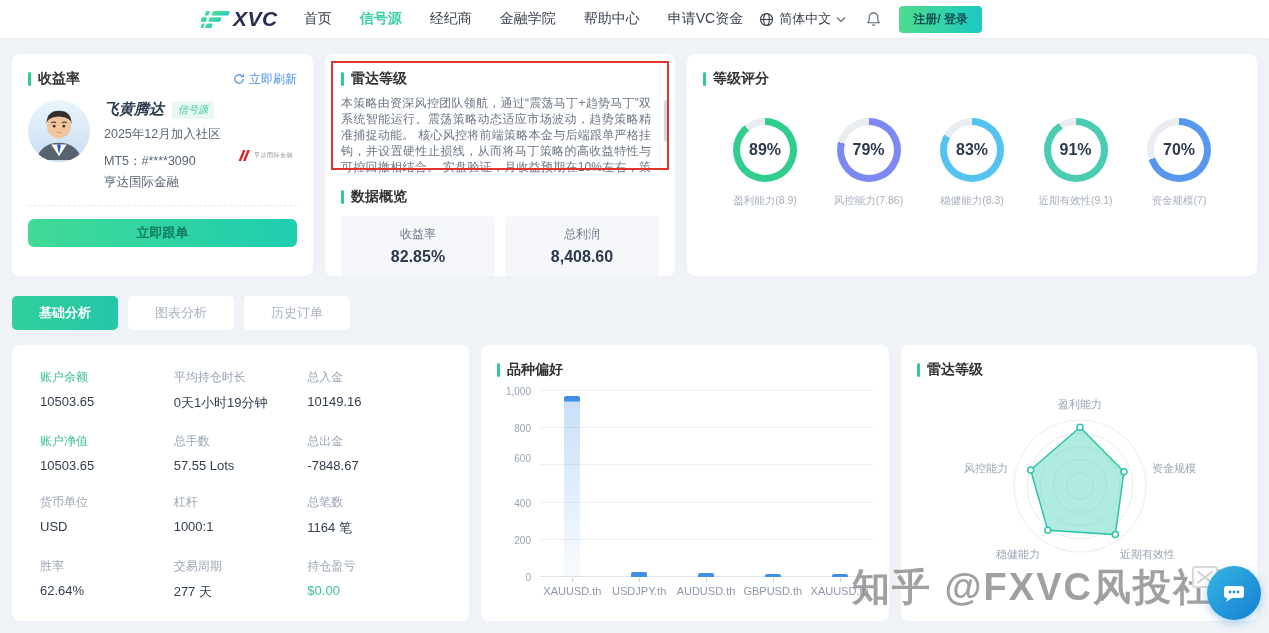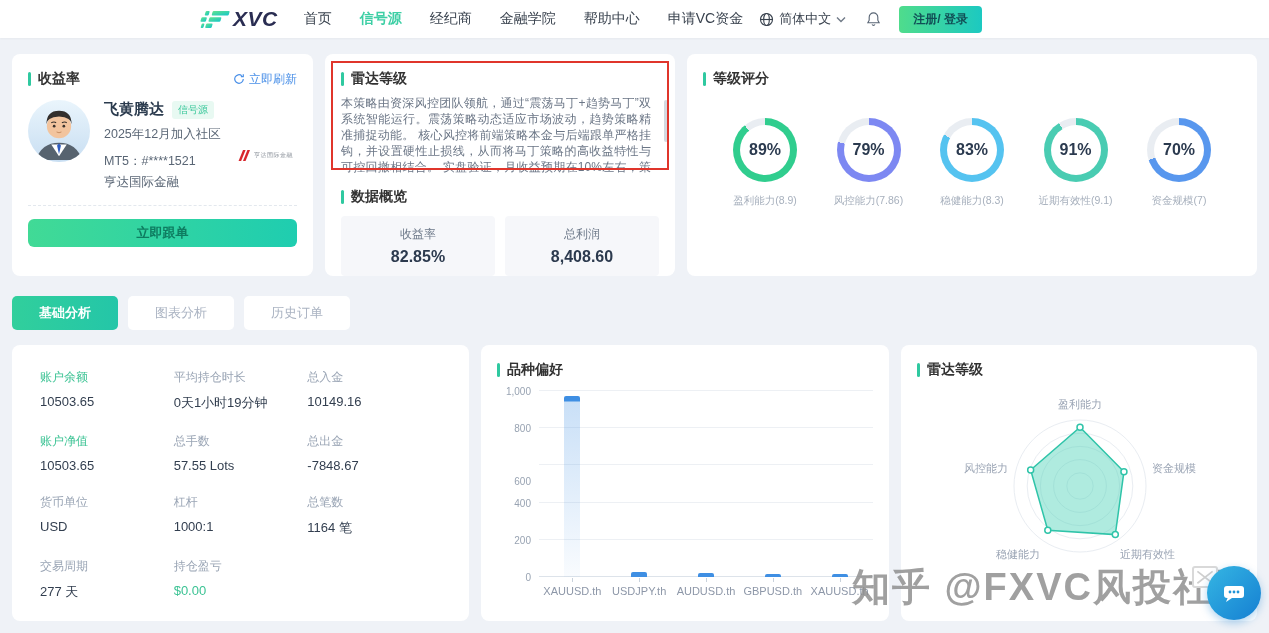--- a/index.html
+++ b/index.html
@@ -34,21 +34,21 @@
   .card6 { flex:1; height:276px; position:relative; }
   .sec-title { display:flex; align-items:center; gap:7px; }
   .sec-title .bar { width:3px; height:14px; border-radius:2px; background:#2fc9a0; }
   .sec-title .txt { font-size:14px; font-weight:700; color:#333; }
   
   .card1-head { display:flex; align-items:center; justify-content:space-between; }
   .refresh-link { display:flex; align-items:center; gap:4px; color:#4a90e8; font-size:12px; cursor:pointer; }
   .profile { display:flex; margin-top:12px; }
   .avatar { width:62px; height:62px; border-radius:50%; overflow:hidden; background:linear-gradient(180deg,#eaf5fc,#c8def2); flex:none; }
   .p-info { margin-left:14px; }
-  .p-name-row { display:flex; align-items:center; gap:8px; }
+  .p-name-row { display:flex; align-items:center; gap:8px;font-style:italic; }
   .p-name { font-size:15px; font-weight:700; color:#2b3b4e; }
   .p-badge { font-size:10px; color:#3cc89c; background:#e8f9f2; border-radius:3px; padding:2px 6px; }
   .p-join { font-size:12.5px; color:#5a6675; margin-top:7px; }
   .p-acct { font-size:12.5px; color:#5a6675; margin-top:10px; }
   .p-broker { font-size:12.5px; color:#5a6675; margin-top:4px; }
   .mini-broker { position:absolute; right:20px; top:96px; display:flex; align-items:center; gap:3px; }
   .mini-broker .nm { font-size:6px; color:#8a9099; letter-spacing:.5px; }
   .dash-div { border-top:1px dashed #e3e8ee; margin-top:14px; }
   .follow-btn { display:block; width:100%; margin-top:13px; height:28px; border:none; border-radius:6px; cursor:pointer;
     background:linear-gradient(90deg,#41da96,#1fcdb0); color:#0e7c60; font-size:13px; font-weight:700; }
@@ -198,21 +198,21 @@
             <path d="M24 23.5 q3 -1.6 5 0 M35 23.5 q3 -1.6 5 0" stroke="#3a332e" stroke-width="1.2" fill="none"></path>
             <path d="M29.5 33 q2.5 1.6 5 0" stroke="#c58c62" stroke-width="1" fill="none"></path>
           </svg>
         </div>
         <div class="p-info">
           <div class="p-name-row">
             <span class="p-name">飞黄腾达</span>
             <span class="p-badge">信号源</span>
           </div>
           <div class="p-join">2025年12月加入社区</div>
-          <div class="p-acct">MT5：#****1521</div>
+          <div class="p-acct">MT5：#****3090</div>
           <div class="p-broker">亨达国际金融</div>
         </div>
       </div>
       <div class="mini-broker">
         <svg width="13" height="11" viewBox="0 0 13 11">
           <g fill="#d8262c" transform="skewX(-22)">
               <rect x="5" y="0" width="2.6" height="11"></rect>
               <rect x="9.4" y="0" width="2.6" height="11"></rect>
             </g>
         </svg>
@@ -324,20 +324,24 @@
             <div class="acct-label">货币单位</div>
             <div class="acct-value">USD</div>
           </div>
           <div class="acct-cell">
             <div class="acct-label">杠杆</div>
             <div class="acct-value">1000:1</div>
           </div>
           <div class="acct-cell">
             <div class="acct-label">总笔数</div>
             <div class="acct-value">1164 笔</div>
+          </div>
+          <div class="acct-cell">
+            <div class="acct-label">胜率</div>
+            <div class="acct-value">62.64%</div>
           </div>
           <div class="acct-cell">
             <div class="acct-label">交易周期</div>
             <div class="acct-value">277 天</div>
           </div>
           <div class="acct-cell">
             <div class="acct-label">持仓盈亏</div>
             <div class="acct-value accent">$0.00</div>
           </div>
         </div>
@@ -350,21 +354,21 @@
       </div>
       <div class="bar-chart">
         <div class="bar-plot" id="bar-plot">
             <div class="gridline zero" style="bottom: 0px;"></div>
             <div class="ytick" style="bottom: 0px;">0</div>
             <div class="gridline" style="bottom: 37.2px;"></div>
             <div class="ytick" style="bottom: 37.2px;">200</div>
             <div class="gridline" style="bottom: 74.4px;"></div>
             <div class="ytick" style="bottom: 74.4px;">400</div>
             <div class="gridline" style="bottom: 111.6px;"></div>
-            <div class="ytick" style="bottom: 96px;">600</div>
+            <div class="ytick" style="bottom: 119px;">600</div>
             <div class="gridline" style="bottom: 148.8px;"></div>
             <div class="ytick" style="bottom: 148.8px;">800</div>
             <div class="gridline" style="bottom: 186px;"></div>
             <div class="ytick" style="bottom: 186px;">1,000</div>
             <div class="bar-cols">
               <div class="bar-col">
                 <div class="bar" style="height: 181.35px;"></div>
               </div>
               <div class="bar-col">
                 <div class="bar" style="height: 4.65px;"></div>

